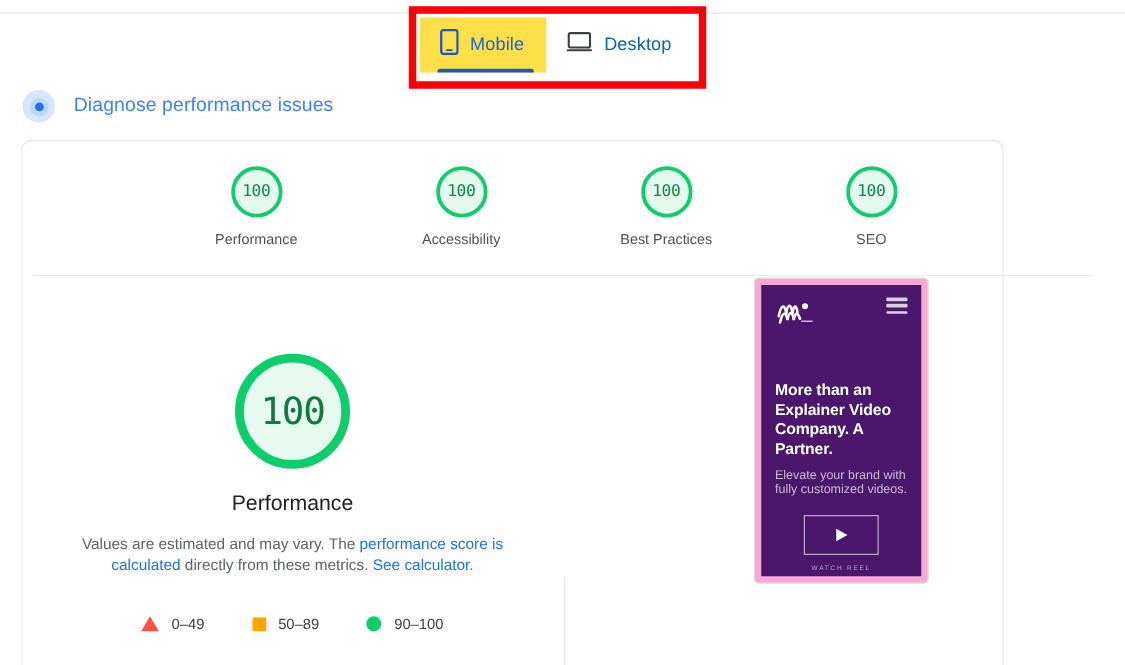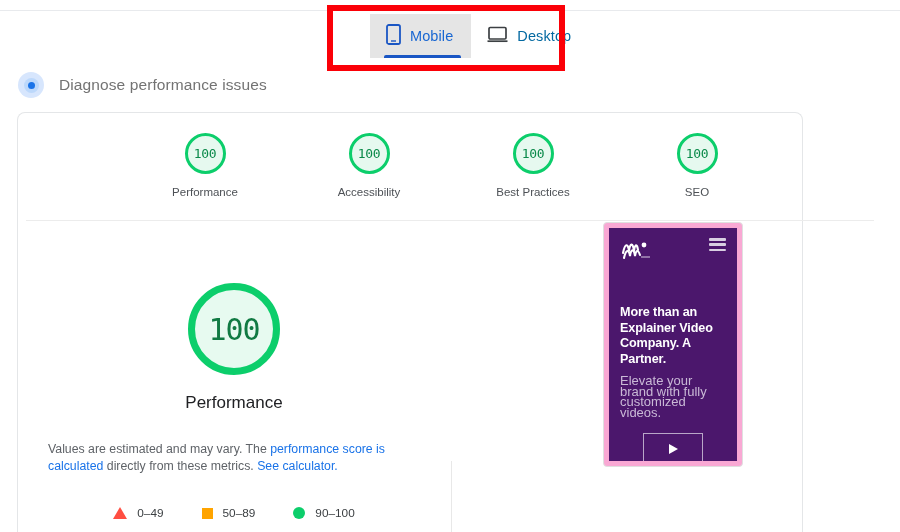--- a/index.html
+++ b/index.html
@@ -34,21 +34,21 @@
   .tab {
     display: flex;
     align-items: center;
     gap: 9px;
     padding: 0 18px 0 16px;
     position: relative;
     cursor: pointer;
     height: 44px;
     box-sizing: border-box;
   }
-  .tab.active { background: #e5e5e5; margin-left: 34px; }
+  .tab.active { background: #fde047; }
   .tab.active .tab-label { color: #1967d2; }
   .tab-label {
     font-size: 14.5px;
     color: #0369a1;
     letter-spacing: .1px;
     white-space: nowrap;
   }
   .tab-underline {
     position: absolute;
     left: 14px; right: 10px; bottom: 0;
@@ -92,21 +92,21 @@
   }
   .diag-icon::after {
     content: "";
     width: 7px; height: 7px;
     border-radius: 50%;
     background: #1a73e8;
     position: absolute;
   }
   .section-title {
     font-size: 15.5px;
-    color: #737373;
+    color: #3b82f6;
     letter-spacing: .1px;
   }
 
   
   .card {
     position: absolute;
     left: 17px; top: 112px;
     width: 786px; height: 420px;
     border: 1px solid #e4e6e8;
     border-bottom: none;
@@ -194,22 +194,23 @@
     font-size: 30px;
     color: #117a43;
     letter-spacing: -1px;
   }
   .perf-title {
     margin-top: 18px;
     font-size: 17px;
     color: #202124;
   }
   .perf-note {
-    margin-top: 28px;
+    margin-top: 14px;
     width: 372px;
+    text-align: center;
     font-size: 12.3px;
     line-height: 17px;
     color: #5f6368;
   }
   .perf-note a {
     color: #1a73e8;
     text-decoration: none;
   }
 
   .legend {
@@ -286,21 +287,21 @@
   .th-head {
     margin-top: 45px;
     font-size: 12.6px;
     line-height: 15.5px;
     font-weight: bold;
     color: #ffffff;
     letter-spacing: -.1px;
   }
   .th-sub {
     margin-top: 9px;
-    font-size: 13px;
+    font-size: 10px;
     line-height: 10.5px;
     color: #c9b9d6;
   }
   .th-play {
     margin: 15px auto 0;
     width: 58px; height: 30px;
     border: 1.4px solid #b9a7c8;
     display: flex; align-items: center; justify-content: center;
   }
   .th-play-tri {

